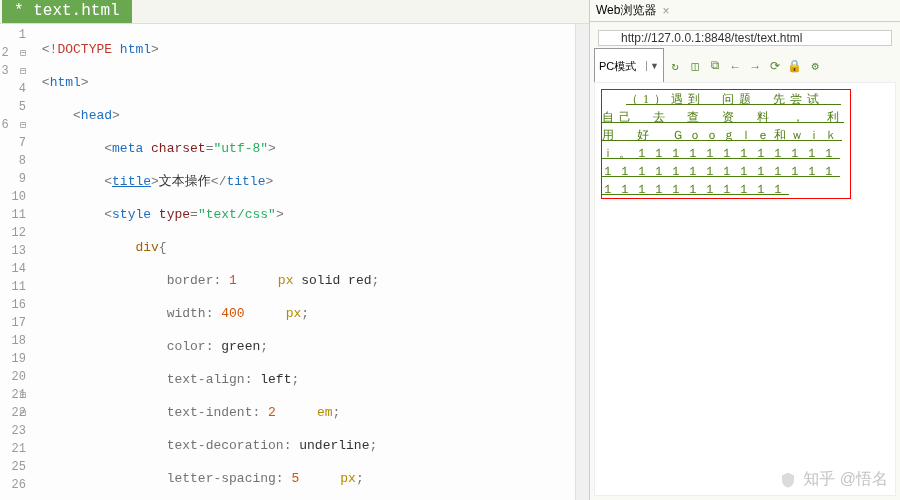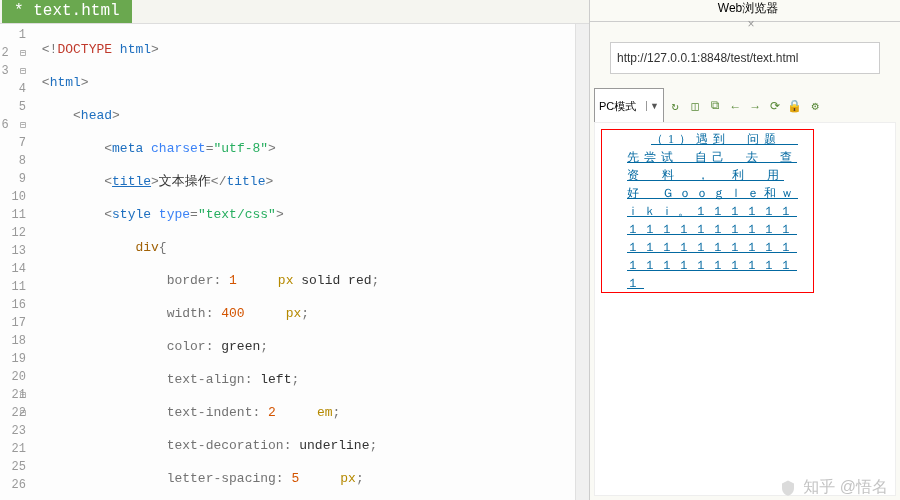--- a/index.html
+++ b/index.html
@@ -19,58 +19,57 @@
 .gutter { width: 34px; background: #fdfdfd; color: #999; text-align: right; padding-top: 2px; }
 .gutter .ln { height: 18px; line-height: 18px; padding-right: 8px; font-size: 12px; }
 .code { flex: 1; padding-top: 2px; white-space: pre; }
 .code .line { height: 18px; line-height: 18px; }
 .fold { color: #999; font-size: 10px; display: inline-block; width: 10px; }
 
 .t-punct { color: #777; }
 .t-tag { color: #1e6fbf; }
 .t-doctype { color: #1e6fbf; }
 .t-kw { color: #c0392b; }
-.t-attr { color: #3b82f6; font-family: Liberation Mono, monospace; }
+.t-attr { color: #7f1d1d; font-family: Liberation Mono, monospace; }
 .t-str { color: #27ae60; }
 .t-text { color: #333; }
 .t-sel { color: #a16207; }
 .t-prop { color: #737373; font-family: Liberation Mono, monospace; }
 .t-num { color: #d35400; }
 .t-unit { color: #b58900; margin-left: 41px; }
 .t-val { color: #333; }
 .u { text-decoration: underline; }
 .scrollbar-v { width: 14px; background: #f0f0f0; border-left: 1px solid #e0e0e0; }
 
 .browser-pane { width: 310px; display: flex; flex-direction: column; background: #fafaf5; }
-.browser-title { height: 22px; display: flex; align-items: center; border-bottom: 1px solid #ccc; font-family: "Microsoft YaHei", sans-serif; font-size: 12px; padding-left: 6px; flex-direction: column; }
+.browser-title { height: 22px; display: flex; align-items: center; border-bottom: 1px solid #ccc; font-family: "Microsoft YaHei", sans-serif; font-size: 12px; padding-left: 6px; }
 .browser-title .close { margin-left: 6px; color: #999; }
-.addr-bar { height: 32px; border: 1px solid #ccc; margin: 20px; background: #fff; display: flex; align-items: center; padding: 0 6px; font-size: 12px; color: #333; font-family: Arial, sans-serif; }
+.addr-bar { height: 16px; border: 1px solid #ccc; margin: 8px; background: #fff; display: flex; align-items: center; padding: 0 22px; font-size: 12px; color: #333; font-family: Arial, sans-serif; }
 .ctrl-bar { height: 24px; margin: 0 4px 4px 4px; display: flex; align-items: center; gap: 2px; }
 .mode-select { border: 1px solid #999; background: #fff; height: 36px; width: 70px; font-size: 11px; padding: 0 4px; display: flex; align-items: center; justify-content: space-between; font-family: "Microsoft YaHei", sans-serif; }
 .mode-select .dd { border-left: 1px solid #999; padding-left: 3px; color: #555; font-size: 9px; }
 .ctrl-btn { width: 18px; height: 18px; display: flex; align-items: center; justify-content: center; color: #5a8a3a; font-size: 12px; cursor: pointer; }
 .viewport { flex: 1; background: #fff; margin: 0 4px 4px 4px; border: 1px solid #eee; padding: 6px; }
 .rendered-div {
   border: 1px solid red;
-  width: 213px;
-  color: #0369a1;
+  width: 250px;
+  color: #4d7c0f;
   text-align: left;
   text-indent: 2em;
   text-decoration: underline;
   letter-spacing: 5px;
   word-spacing: 10px;
   word-break: break-word;
   font-family: SimSun, serif;
   font-size: 12px;
   line-height: 1.5;
-  padding-left: 25px;
 }
 .watermark {
   position: absolute;
-  right: 12px; bottom: 2px;
+  right: 12px; bottom: 10px;
   color: rgba(180,180,180,0.8);
   font-family: "Microsoft YaHei", sans-serif;
   font-size: 16px;
   display: flex; align-items: center; gap: 6px;
 }
 .watermark svg { opacity: 0.6; }
 </style>
 </head>
 <body>
 

